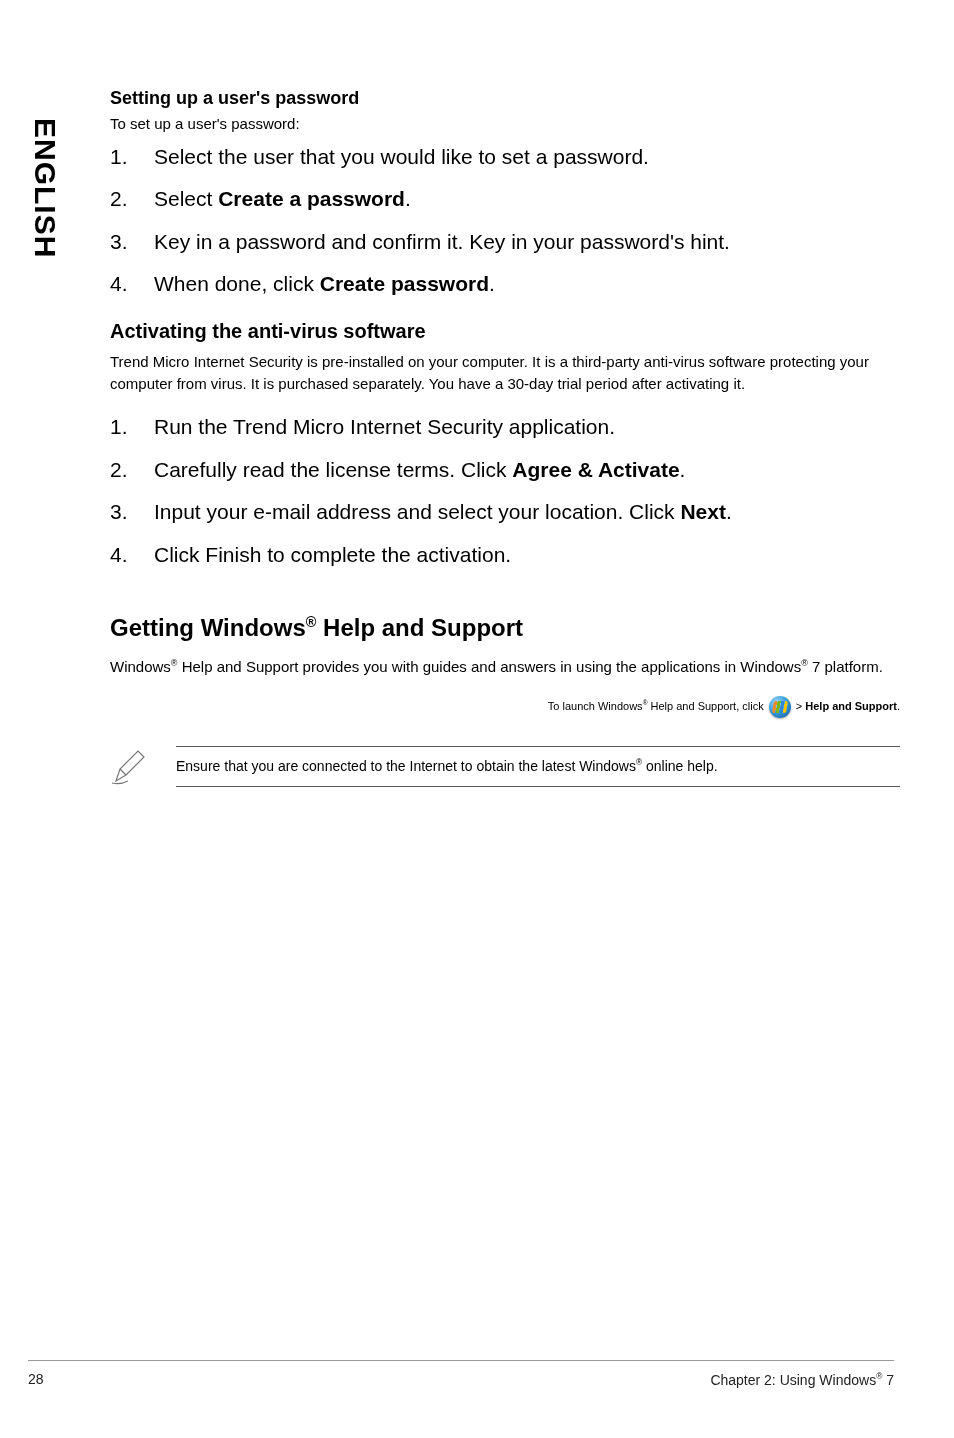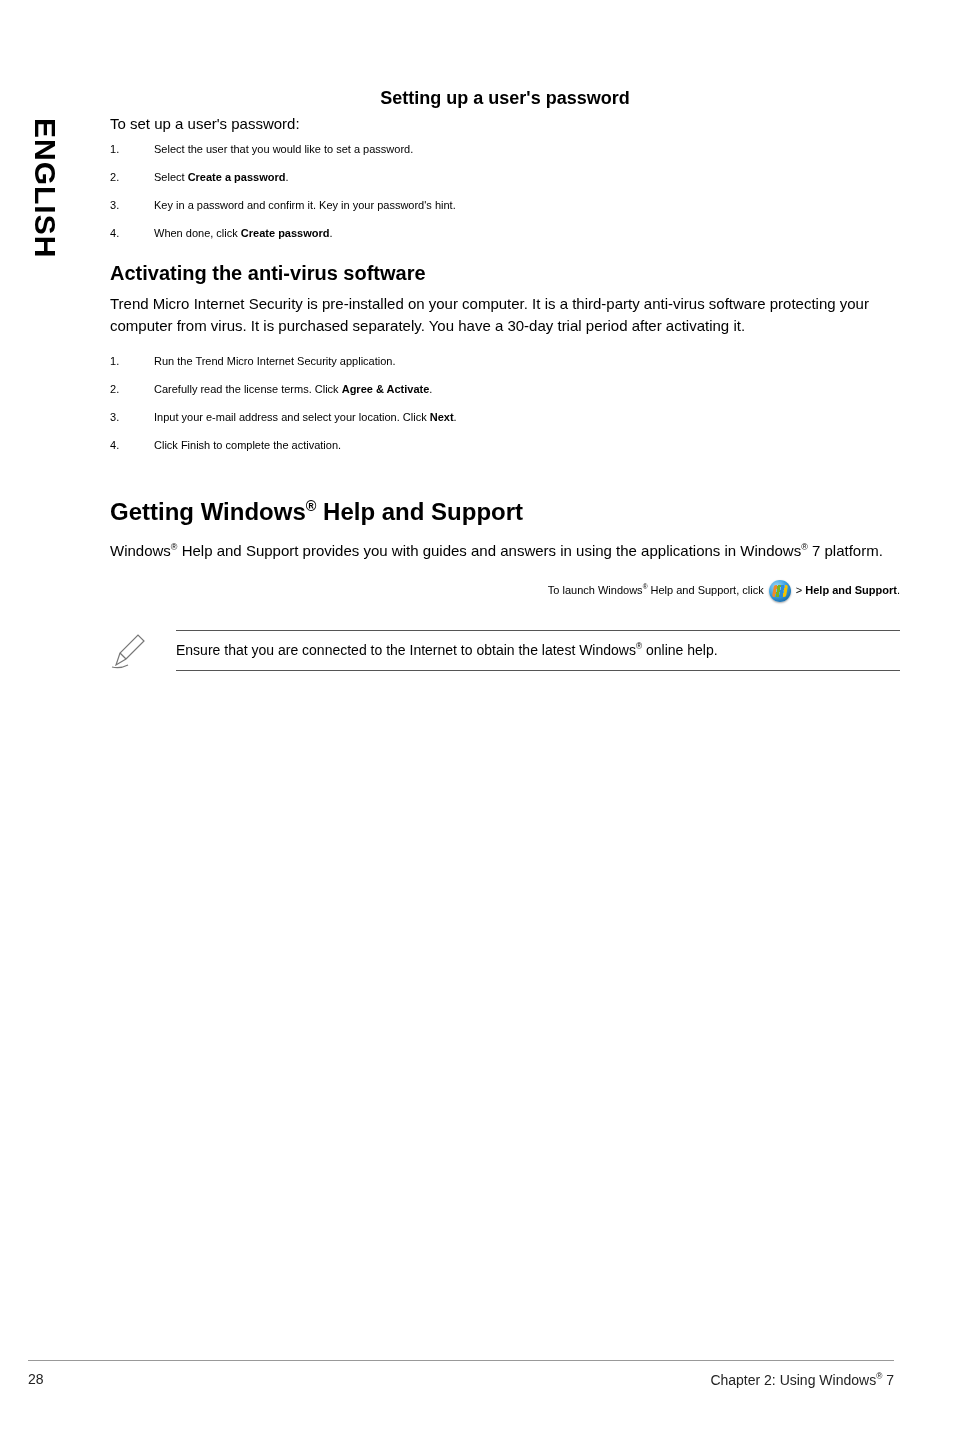--- a/index.html
+++ b/index.html
@@ -25,21 +25,20 @@
   .content {
     position: absolute;
     left: 110px;
     top: 88px;
     width: 790px;
   }
   .h3 {
     font-size: 18px;
     font-weight: bold;
     margin-bottom: 6px;
-    text-align: center;
   }
   .bold-sub {
     font-size: 15px;
     font-weight: normal;
     margin-bottom: 10px;
   }
   .h2 {
     font-size: 20px;
     font-weight: bold;
     margin-top: 20px;
@@ -56,21 +55,21 @@
     line-height: 1.45;
     margin-bottom: 18px;
   }
   ol.steps {
     list-style: none;
     counter-reset: step;
     margin-bottom: 4px;
   }
   ol.steps li {
     counter-increment: step;
-    font-size: 11px;
+    font-size: 21px;
     line-height: 1.45;
     padding-left: 44px;
     position: relative;
     margin-bottom: 12px;
   }
   ol.steps li::before {
     content: counter(step) ".";
     position: absolute;
     left: 0;
     top: 0;

